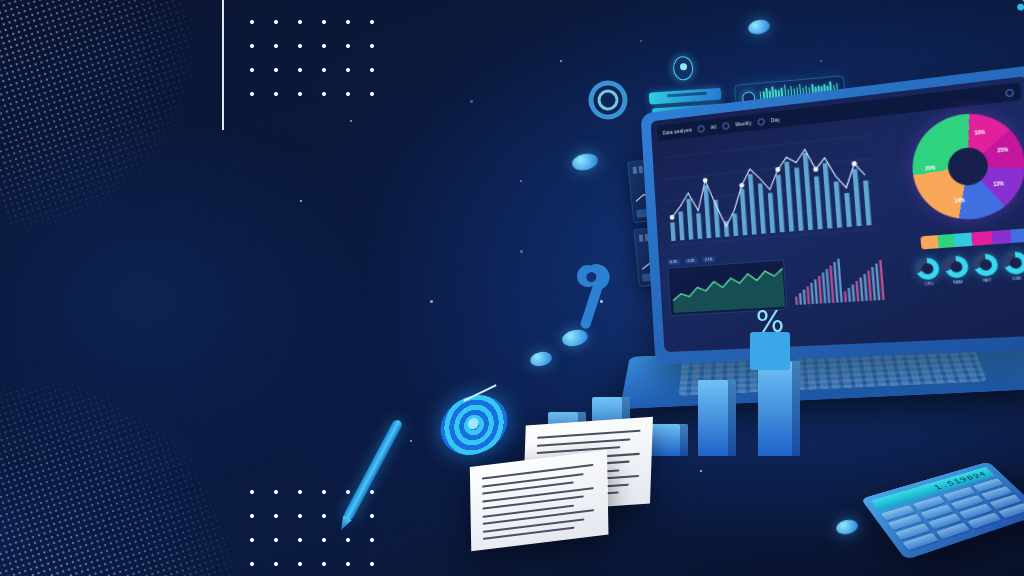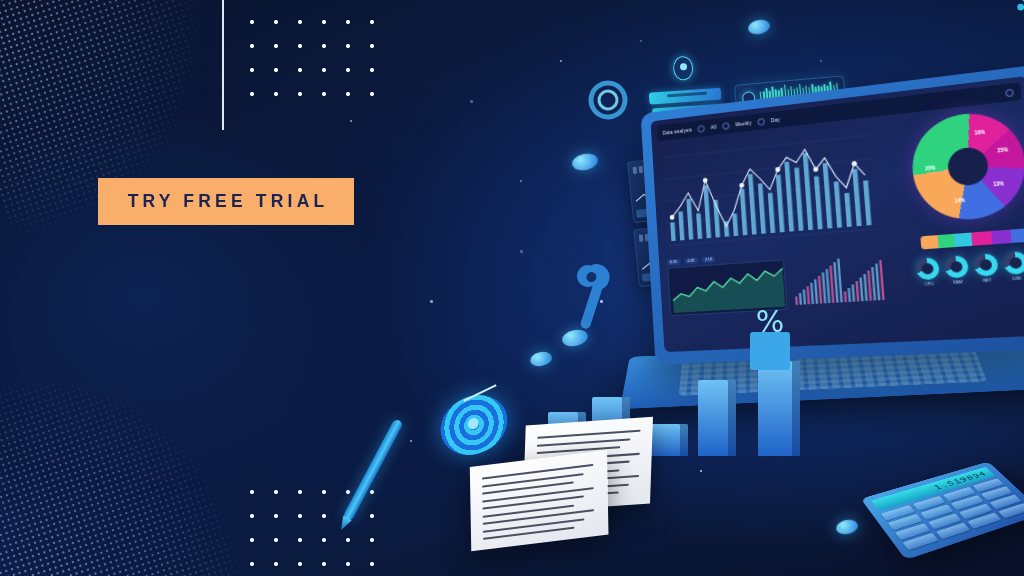--- a/index.html
+++ b/index.html
@@ -747,17 +747,14 @@
     <div id="coins">
         <div class="coin" style="left: 530px; top: 352px; width: 22px; height: 13.64px; transform: rotate(-12deg);"></div>
         <div class="coin" style="left: 562px; top: 330px; width: 26px; height: 16.12px; transform: rotate(-12deg);"></div>
         <div class="coin" style="left: 748px; top: 20px; width: 22px; height: 13.64px; transform: rotate(-12deg);"></div>
         <div class="coin" style="left: 572px; top: 154px; width: 26px; height: 16.12px; transform: rotate(-12deg);"></div>
         <div class="coin" style="left: 836px; top: 520px; width: 22px; height: 13.64px; transform: rotate(-12deg);"></div>
       </div>
   </div>
 
   <div class="copy">
-    <div class="cta-wrap">
-      <button class="cta">TRY FREE TRIAL</button>
-    </div>
   </div>
 </div>
 
 </body></html>

